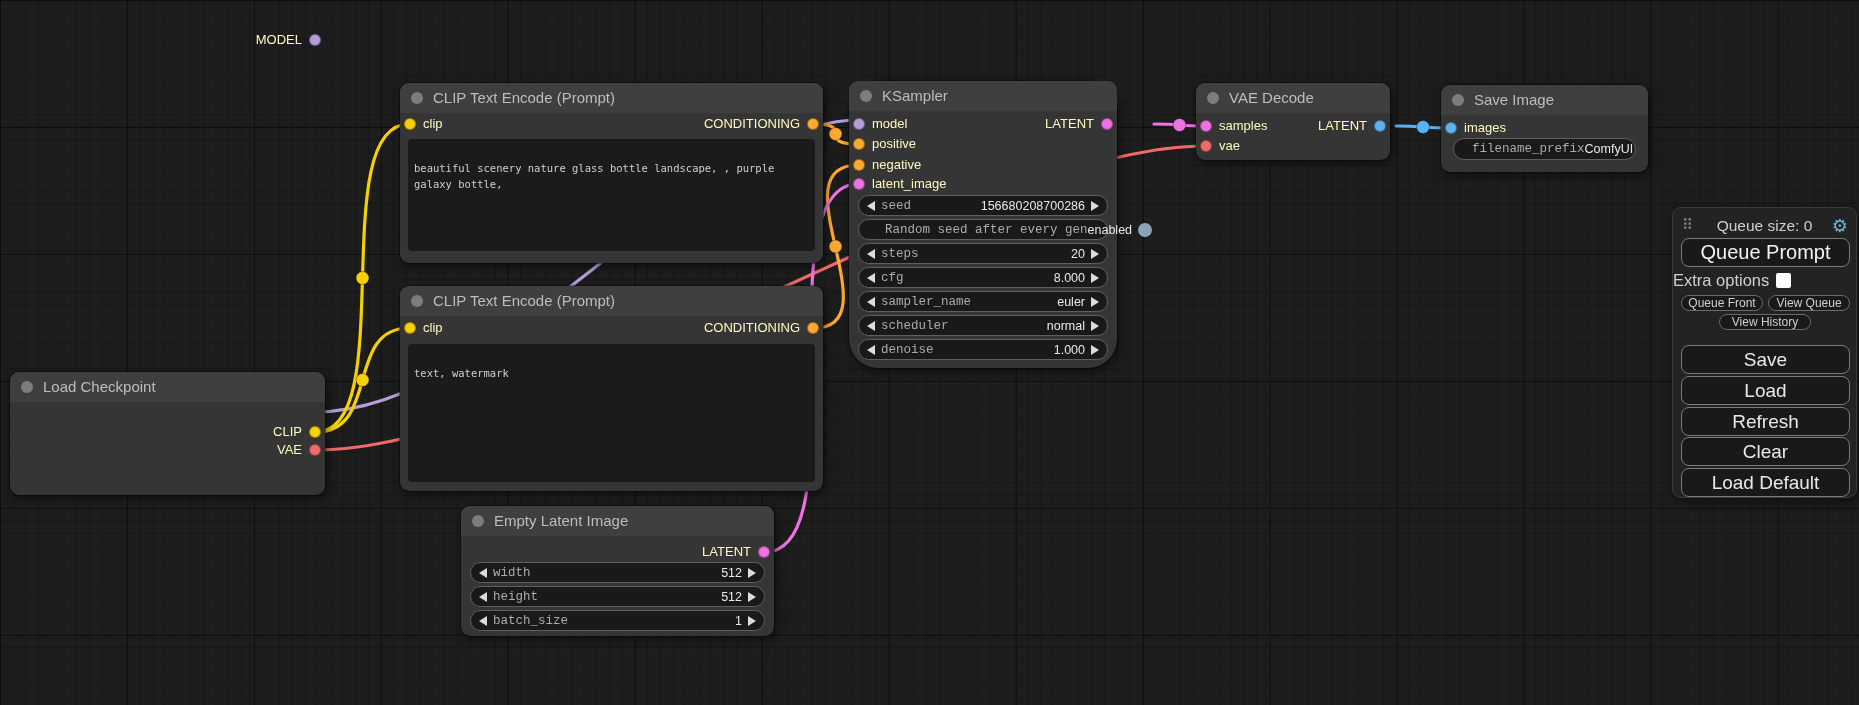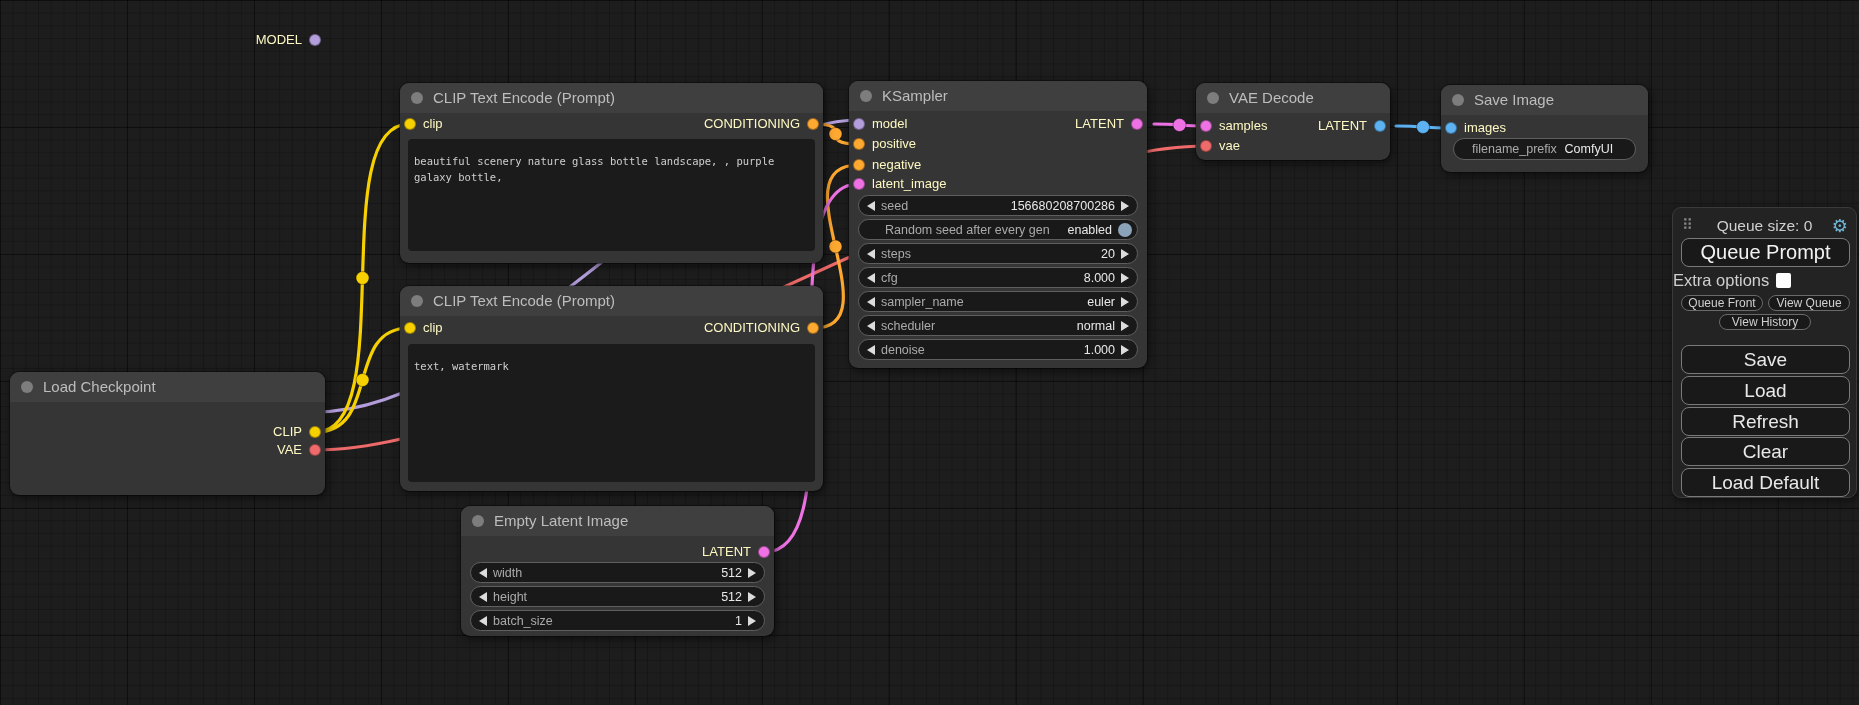--- a/index.html
+++ b/index.html
@@ -20,24 +20,24 @@
   .ttext{position:absolute;left:33px;top:6px;font-size:15px;color:#bdbdbd;white-space:nowrap;}
   .slot{position:absolute;left:0;right:0;height:16px;line-height:16px;font-size:13px;color:#fef9c3;}
   .slot .pdot{position:absolute;top:2px;width:12px;height:12px;border-radius:50%;
     box-sizing:border-box;border:1px solid rgba(0,0,0,.35);}
   .slot.in .pdot{left:4px;} .slot.in .slabel{margin-left:23px;}
   .slot.out{text-align:right;} .slot.out .pdot{right:4px;} .slot.out .slabel{margin-right:23px;}
   .c-model{background:#b39ddb}.c-clip{background:#f7d000}.c-vae{background:#ef6a6a}
   .c-cond{background:#ffa931}.c-latent{background:#ef72e5}.c-image{background:#5db2f2}
   .prompt{position:absolute;background:#1b1b1b;border-radius:4px;color:#cfcfcf;
     font-family:"DejaVu Sans Mono",monospace;font-size:10.5px;line-height:1.55;
-    padding:14px 6px;box-sizing:border-box;white-space:pre-wrap;overflow:hidden;}
+    padding:21px 6px;box-sizing:border-box;white-space:pre-wrap;overflow:hidden;}
   .pill{position:absolute;height:21px;background:#191919;border:1px solid #5f5f5f;border-radius:11px;
     box-sizing:border-box;display:flex;align-items:center;padding:0 8px;font-size:12.5px;}
-  .pill .wlabel{color:#ababab;margin-left:6px;white-space:nowrap;}
+  .pill .wlabel{color:#ababab;margin-left:6px;white-space:nowrap;font-family:Liberation Mono, monospace;}
   .pill .wval{flex:1;text-align:right;color:#e8e8e8;margin-right:6px;white-space:nowrap;}
   .pill .wval.centerv{text-align:center;}
   .arrL{width:0;height:0;border-top:5px solid transparent;border-bottom:5px solid transparent;
     border-right:8px solid #dcdcdc;flex:none;}
   .arrR{width:0;height:0;border-top:5px solid transparent;border-bottom:5px solid transparent;
     border-left:8px solid #dcdcdc;flex:none;}
   .toggle{flex:none;width:14px;height:14px;border-radius:50%;background:#8ba3b8;margin-right:-3px;}
   
   .qpanel{position:absolute;left:1672px;top:207px;width:185px;height:291px;background:#232323;
     border:1px solid #3a3a3a;border-radius:9px;box-shadow:2px 3px 10px rgba(0,0,0,.5);box-sizing:border-box;}
@@ -154,21 +154,21 @@
       <span class="arrR"></span>
     </div>
     <div class="pill" style="left:9px;right:9px;top:104px;">
       <span class="arrL"></span>
       <span class="wlabel">batch_size</span>
       <span class="wval">1</span>
       <span class="arrR"></span>
     </div>
   </div>
 
-  <div class="node" style="left:849px;top:81px;width:298px;height:287px;">
+  <div class="node" style="left:849px;top:81px;width:268px;height:287px;border-radius:29px;">
     <div class="nhead">
       <span class="tdot"></span>
       <span class="ttext">KSampler</span>
     </div>
     <div class="slot in" style="top:35px;">
       <span class="pdot c-model"></span>
       <span class="slabel">model</span>
     </div>
     <div class="slot in" style="top:55px;">
       <span class="pdot c-cond"></span>

